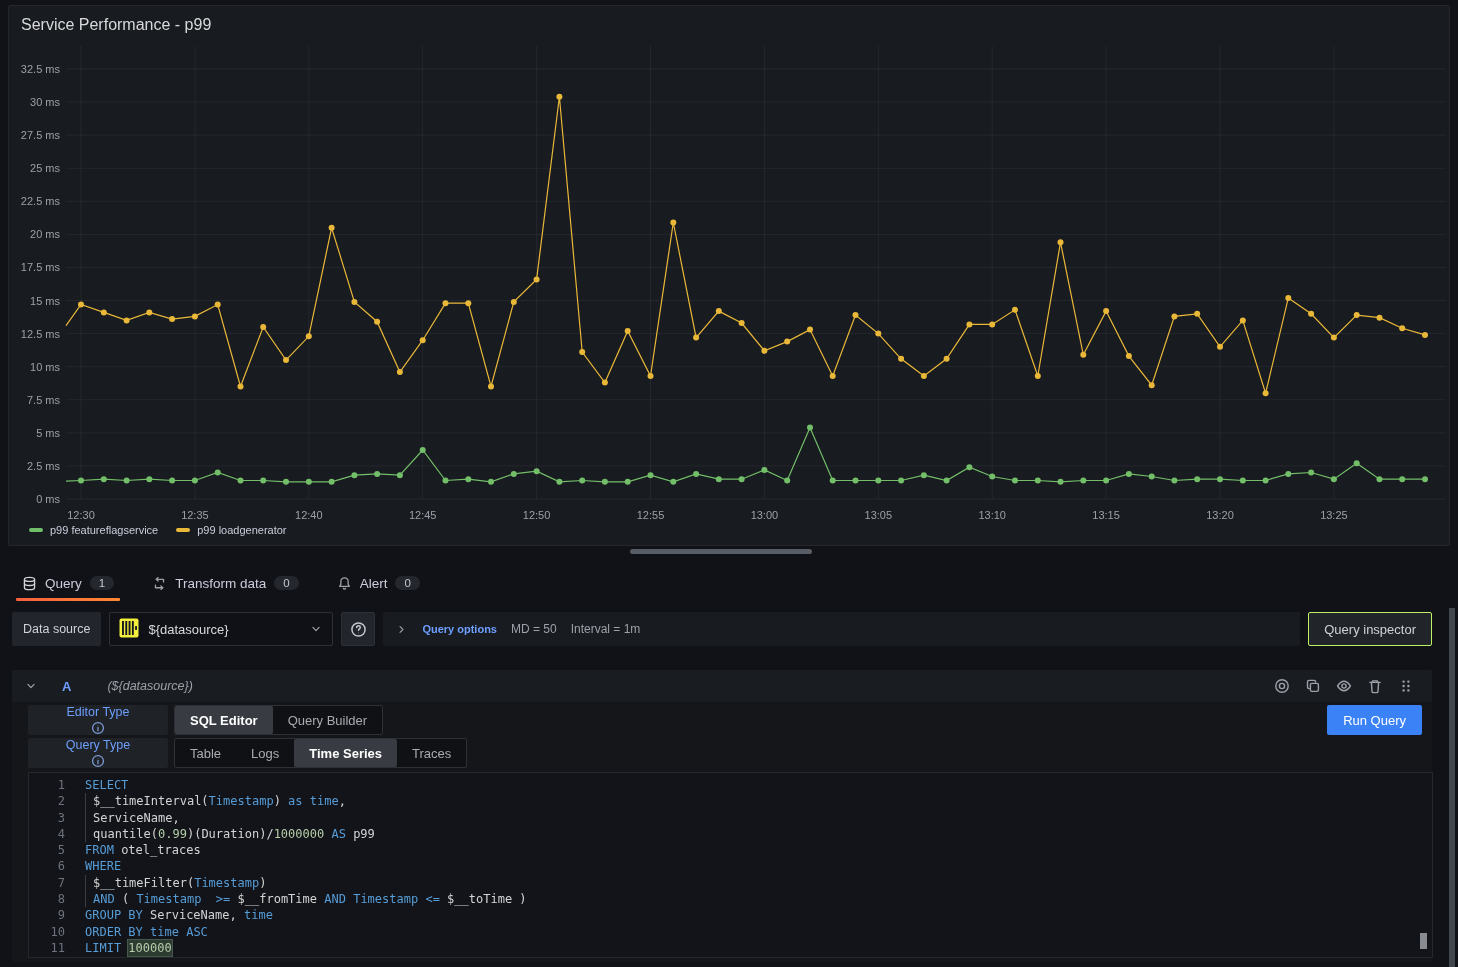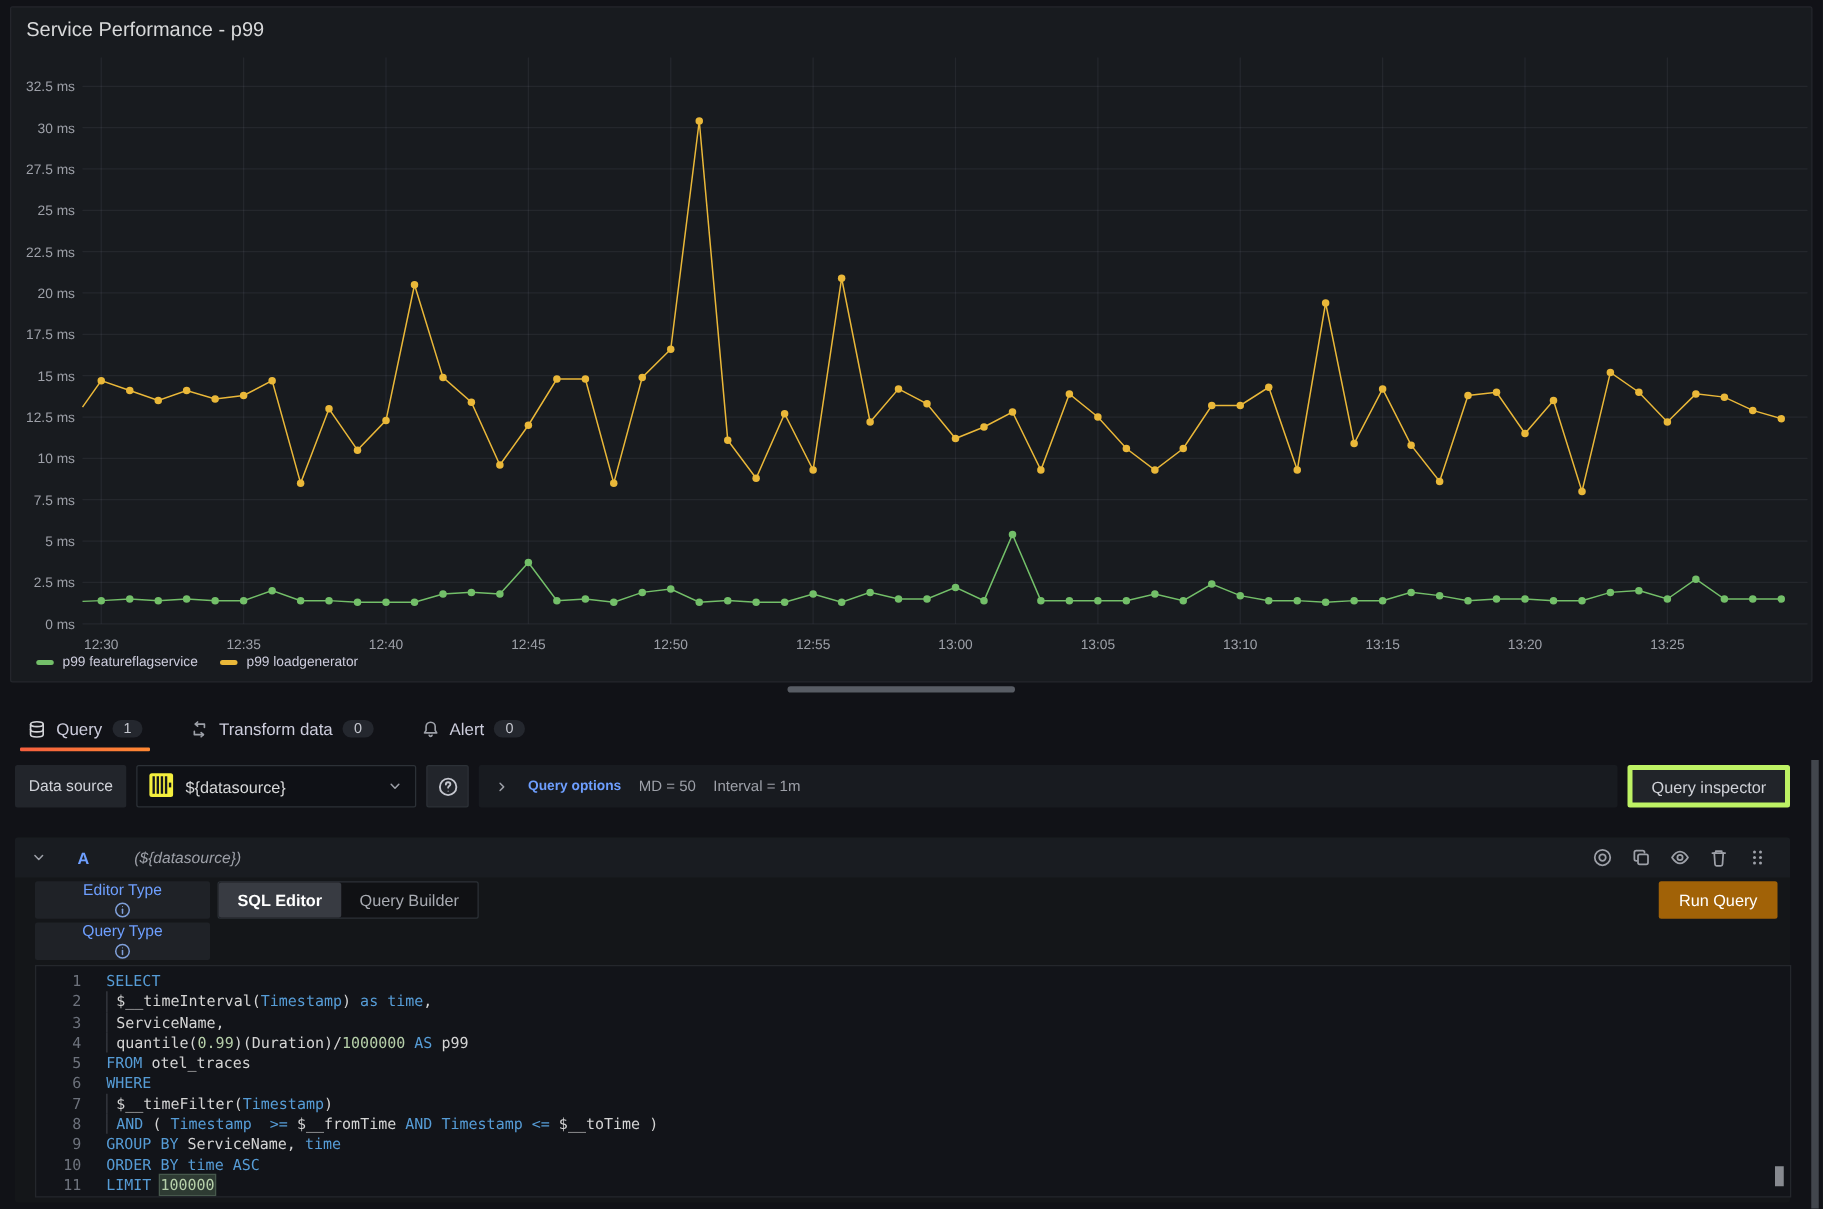--- a/index.html
+++ b/index.html
@@ -31,40 +31,40 @@
   .select{width:224px;background:#0f1116;border:1px solid #2c3137;border-radius:2px;display:flex;
        align-items:center;gap:9px;padding:0 9px;font-size:13px;color:#d8d9da;cursor:pointer;box-sizing:border-box;}
   .select .chev{margin-left:auto;color:#9da0a8;display:flex;}
   .btn-help{width:34px;background:#22252b;border:1px solid #2c3137;border-radius:2px;display:flex;
        align-items:center;justify-content:center;color:#c5c7cf;cursor:pointer;box-sizing:border-box;}
   .options-bar{flex:1;background:#181b20;border-radius:2px;display:flex;align-items:center;gap:14px;
        padding:0 12px;cursor:pointer;}
   .opt-chev{color:#9da0a8;display:flex;}
   .opt-link{color:#6e9fff;font-size:11px;font-weight:700;}
   .opt-sum{color:#9da0a8;font-size:12px;}
-  .btn-secondary{background:#212429;border:4px solid #bef264;border-radius:2px;padding:0 15px;display:flex;
+  .btn-secondary{background:#212429;border:1px solid #bef264;border-radius:2px;padding:0 15px;display:flex;
        align-items:center;font-size:13px;color:#d0d2d8;cursor:pointer;}
   
   .qsection{position:absolute;left:12px;top:670px;width:1420px;height:292px;background:#141619;border-radius:2px;}
   .qheader{height:32px;background:#191c21;border-radius:2px 2px 0 0;display:flex;align-items:center;
        padding:0 10px;cursor:pointer;}
   .qchev{color:#9da0a8;display:flex;margin-left:2px;}
   .refid{color:#6e9fff;font-weight:700;font-size:13px;margin-left:24px;}
   .dshint{font-style:italic;color:#9da0a8;font-size:12.5px;margin-left:36px;}
   .action-icons{margin-left:auto;display:flex;gap:15px;align-items:center;padding-right:8px;color:#9da0a8;}
   .action-icons .aicon{display:flex;cursor:pointer;}
   .row{position:absolute;left:16px;display:flex;gap:6px;height:30px;}
   .row1{top:35px}.row2{top:68px}
   .row-label{width:140px;background:#1f2227;border-radius:2px;display:flex;align-items:center;
        justify-content:space-between;padding:0 10px;color:#6e9fff;font-size:12.5px;font-weight:500;box-sizing:border-box;flex-direction:column;}
   .row-label .iicon{display:flex;color:#7f9fd8;cursor:pointer;}
   .radio-group{display:flex;background:#101114;border:1px solid #2c3137;border-radius:2px;box-sizing:border-box;}
   .radio-opt{display:flex;align-items:center;padding:0 15px;font-size:13px;color:#a8abb2;cursor:pointer;border-radius:2px;}
   .radio-opt.active{background:#383b42;color:#ffffff;font-weight:700;}
-  .btn-primary{position:absolute;right:10px;top:35px;height:30px;padding:0 16px;background:#a16207;color:#fff;
+  .btn-primary{position:absolute;right:10px;top:35px;height:30px;padding:0 16px;background:#3b82f6;color:#fff;
        border-radius:2px;font-size:13px;font-weight:500;display:flex;align-items:center;cursor:pointer;}
   
   .code-editor{position:absolute;left:16px;top:102px;width:1405px;height:186px;background:#121419;
        border:1px solid #24272c;box-sizing:border-box;font-family:"DejaVu Sans Mono",monospace;
        font-size:12px;line-height:16.3px;padding-top:4px;overflow:hidden;cursor:text;}
   .code-line{display:flex;white-space:pre;}
   .ln{width:36px;text-align:right;padding-right:20px;color:#6d727c;flex:none;}
   .guide{display:inline-block;width:7px;border-left:1px solid #3a3d44;align-self:stretch;}
   .tok-k{color:#569cd6;}
   .tok-d{color:#d4d4d4;}
@@ -410,20 +410,26 @@
     <div class="row-label">
       <span>Query Type</span>
       <span class="iicon info-2">
           <svg width="14" height="14" viewBox="0 0 16 16" fill="none" stroke="#7f9fd8" stroke-width="1.4" stroke-linecap="round" stroke-linejoin="round">
             <circle cx="8" cy="8" r="6.2"></circle>
             <line x1="8" y1="7.4" x2="8" y2="11"></line>
             <circle cx="8" cy="4.9" r=".5" fill="#7f9fd8" stroke="none"></circle>
           </svg>
         </span>
     </div>
+    <div class="radio-group" id="query-type-group">
+        <div class="radio-opt">Table</div>
+        <div class="radio-opt">Logs</div>
+        <div class="radio-opt active">Time Series</div>
+        <div class="radio-opt">Traces</div>
+      </div>
   </div>
   <div class="btn-primary">Run Query</div>
   <div class="code-editor" id="code-editor">
     <div class="editor-scroll-thumb"></div>
   <div class="code-line"><span class="ln">1</span><span class="tok-k">SELECT</span></div>
       <div class="code-line"><span class="ln">2</span><span class="guide"></span><span class="tok-d">$__timeInterval(</span><span class="tok-k">Timestamp</span><span class="tok-d">) </span><span class="tok-k">as</span><span class="tok-d"> </span><span class="tok-k">time</span><span class="tok-d">,</span></div>
       <div class="code-line"><span class="ln">3</span><span class="guide"></span><span class="tok-d">ServiceName,</span></div>
       <div class="code-line"><span class="ln">4</span><span class="guide"></span><span class="tok-d">quantile(</span><span class="tok-n">0.99</span><span class="tok-d">)(Duration)/</span><span class="tok-n">1000000</span><span class="tok-d"> </span><span class="tok-k">AS</span><span class="tok-d"> p99</span></div>
       <div class="code-line"><span class="ln">5</span><span class="tok-k">FROM</span><span class="tok-d"> otel_traces</span></div>
       <div class="code-line"><span class="ln">6</span><span class="tok-k">WHERE</span></div>

